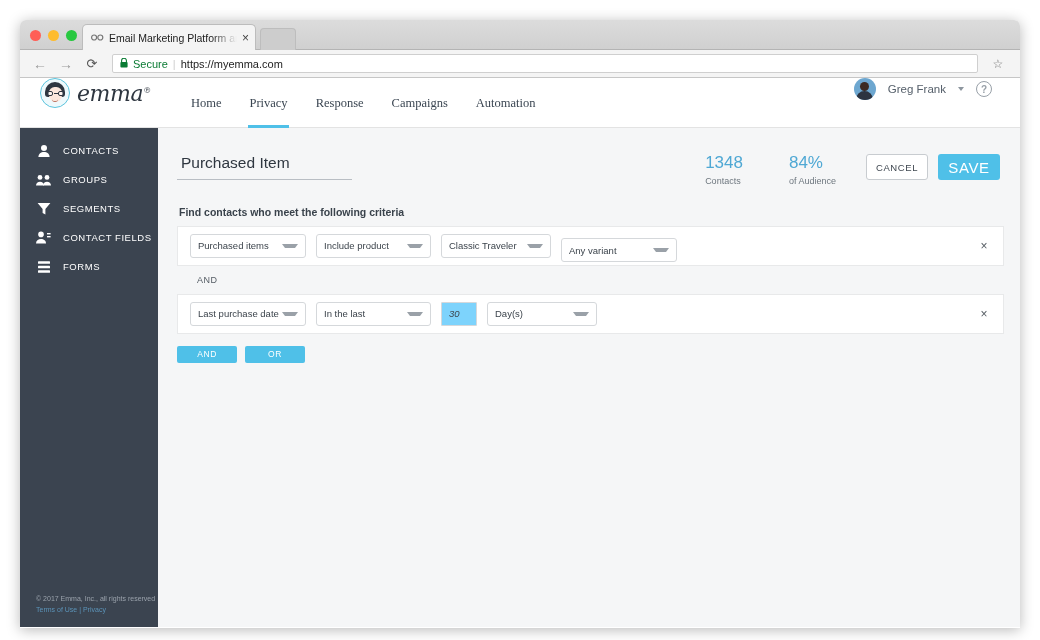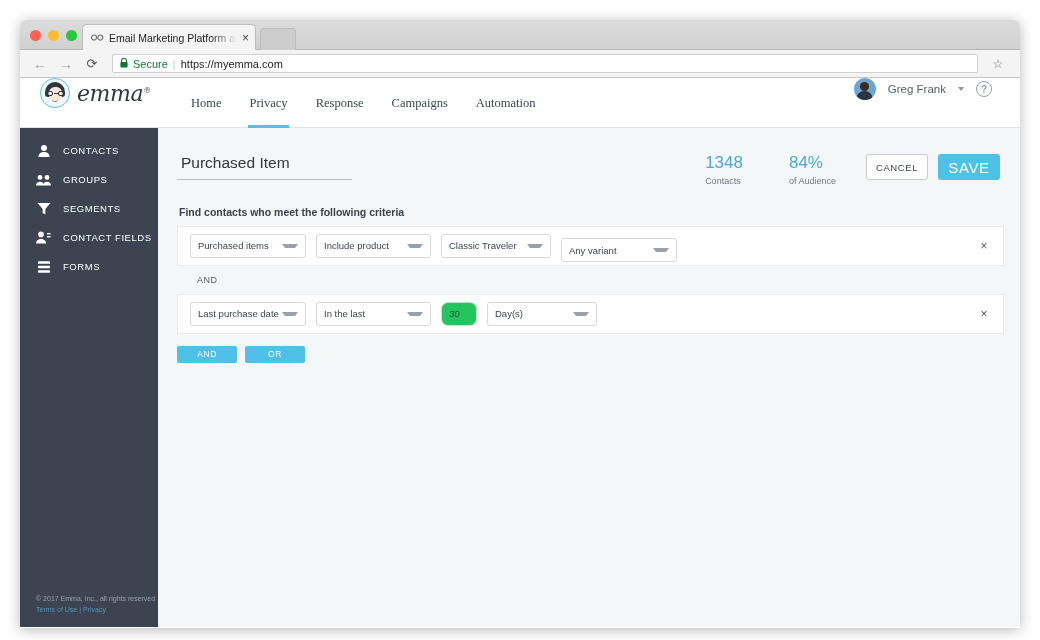--- a/index.html
+++ b/index.html
@@ -385,22 +385,22 @@
     border-top: 4px solid #9aa1a8;
     padding-left: 10px;
   }
   .select.w1 { width: 116px; }
   .select.w2 { width: 115px; }
   .select.w3 { width: 110px; }
   .select.w4 { width: 116px; margin-top: 9px; }
   .num-input {
     width: 36px; height: 24px;
     border: 1px solid #d5d8db;
-    border-radius: 7px;
-    background: #22c55e;
+    border-radius: 1px;
+    background: #7dd3fc;
     font-size: 9.5px; color: #3c444c;
     padding: 0 7px;
     font-family: "Liberation Sans", sans-serif;
     outline: none;
     font-style: italic;
   }
   .row-remove {
     position: absolute;
     right: 12px; top: 50%;
     transform: translateY(-50%);

